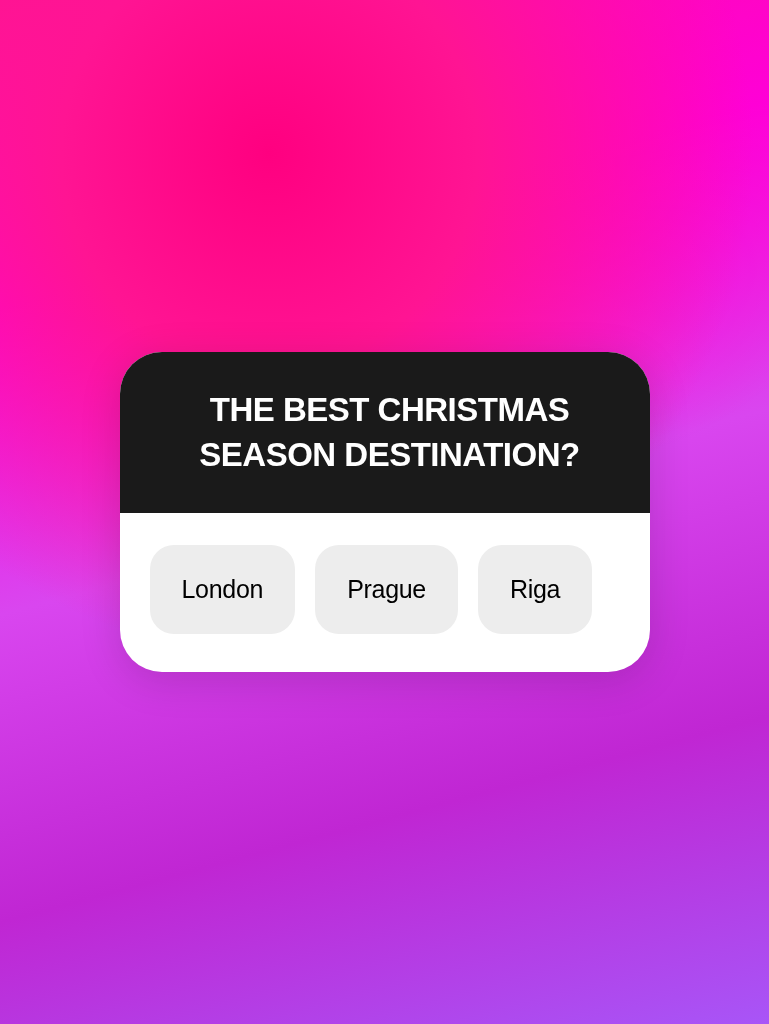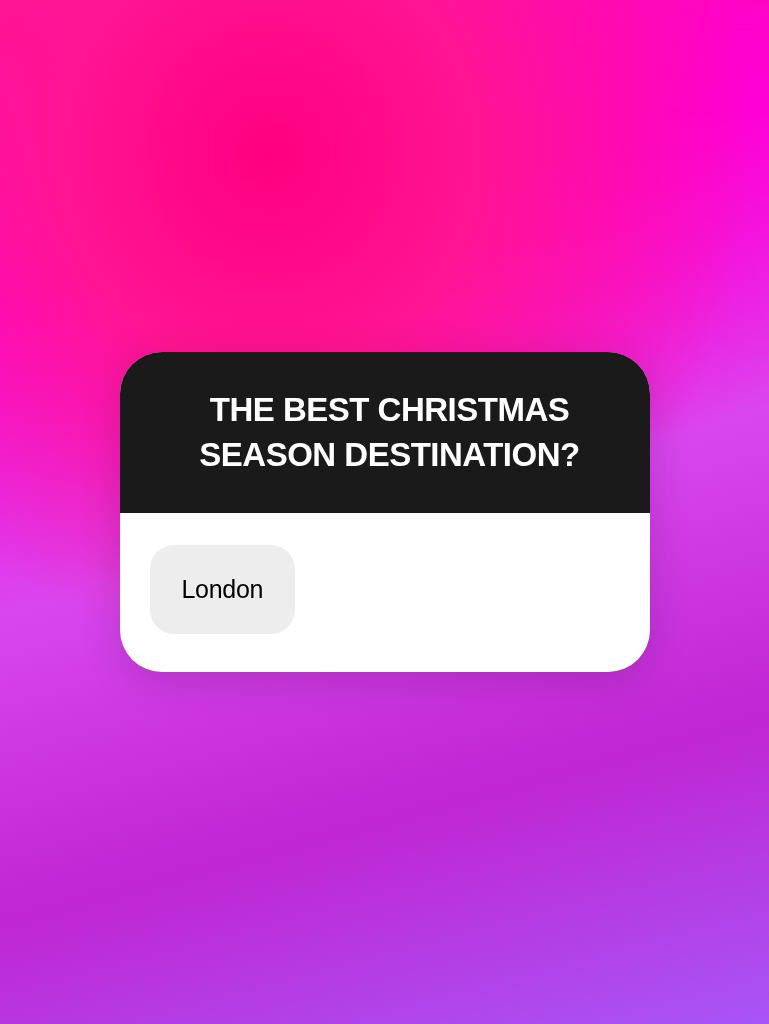--- a/index.html
+++ b/index.html
@@ -70,14 +70,20 @@
 <body>
 
 <div class="quiz-card">
   <div class="quiz-header">
     <h1 class="quiz-question">THE BEST CHRISTMAS SEASON DESTINATION?</h1>
   </div>
   <div class="quiz-options">
     <div class="quiz-option">
       <span class="quiz-option-label">London</span>
     </div>
+    <div class="quiz-option">
+      <span class="quiz-option-label">Prague</span>
+    </div>
+    <div class="quiz-option">
+      <span class="quiz-option-label">Riga</span>
+    </div>
   </div>
 </div>
 
 </body></html>

